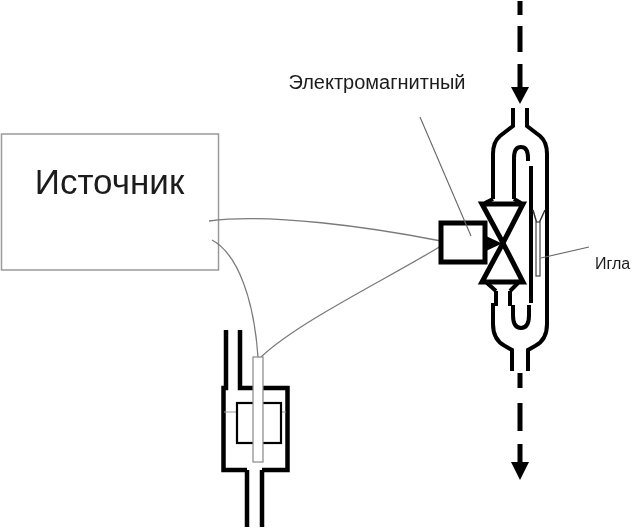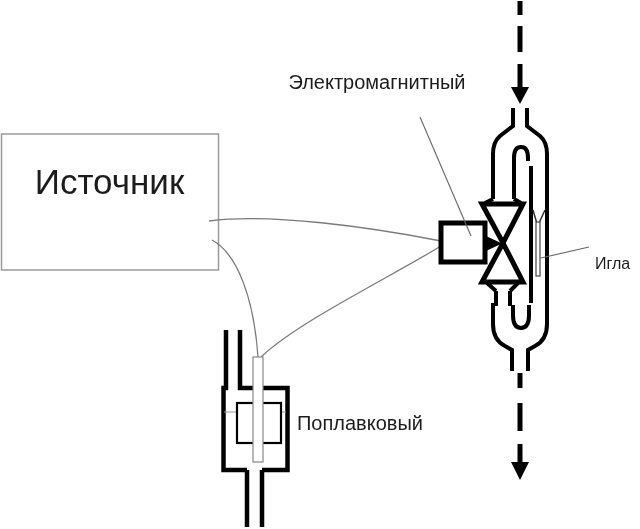--- a/index.html
+++ b/index.html
@@ -111,16 +111,15 @@
     <span class="line">Источник</span>
   </div>
 
   <div class="lbl" id="solenoid-valve-label">
     <span class="line">Электромагнитный</span>
   </div>
 
   <div class="lbl" id="needle-label">Игла</div>
 
   <div class="lbl" id="float-gauge-label">
-    <span class="line">Поплавковый</span>
   </div>
 
 </div>
 
 </body></html>

